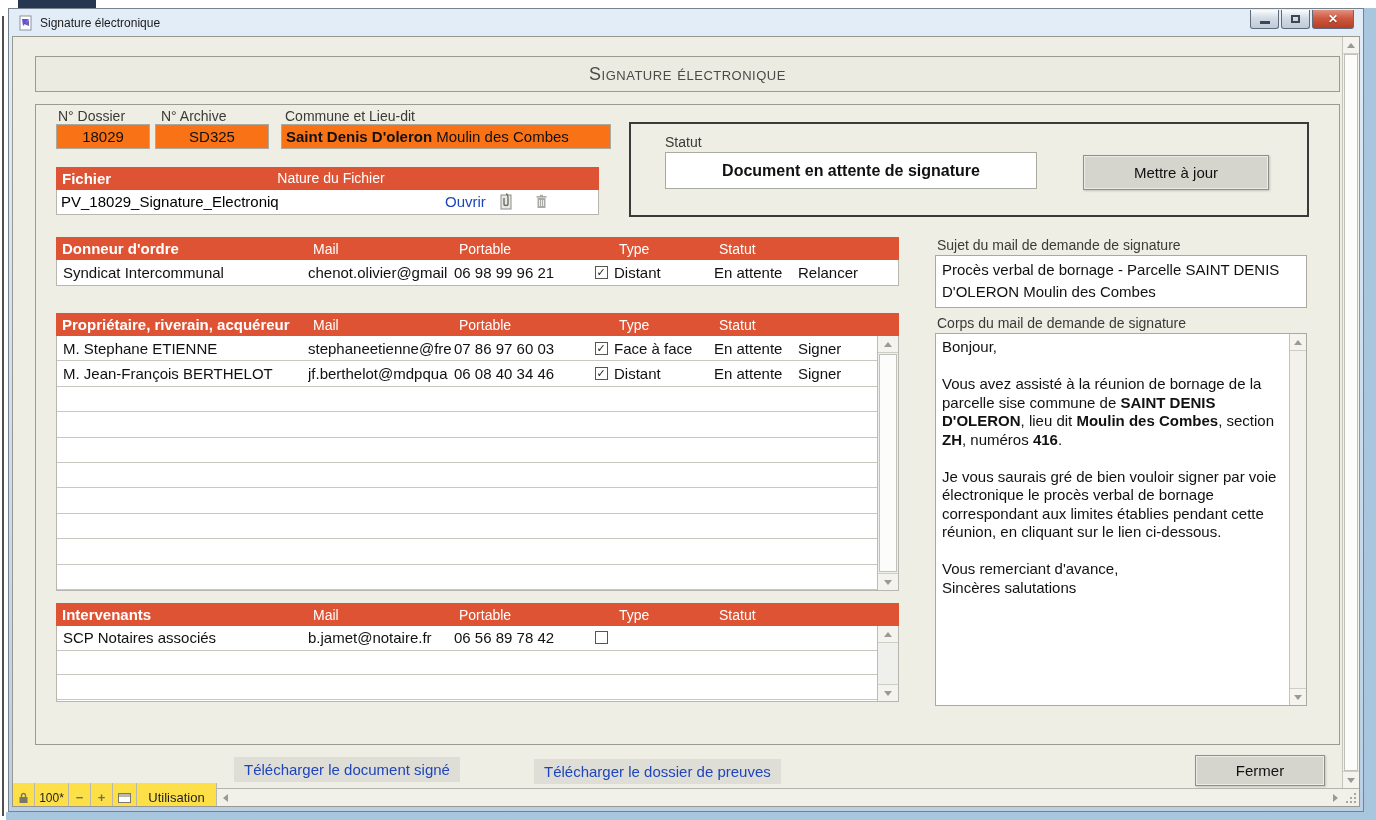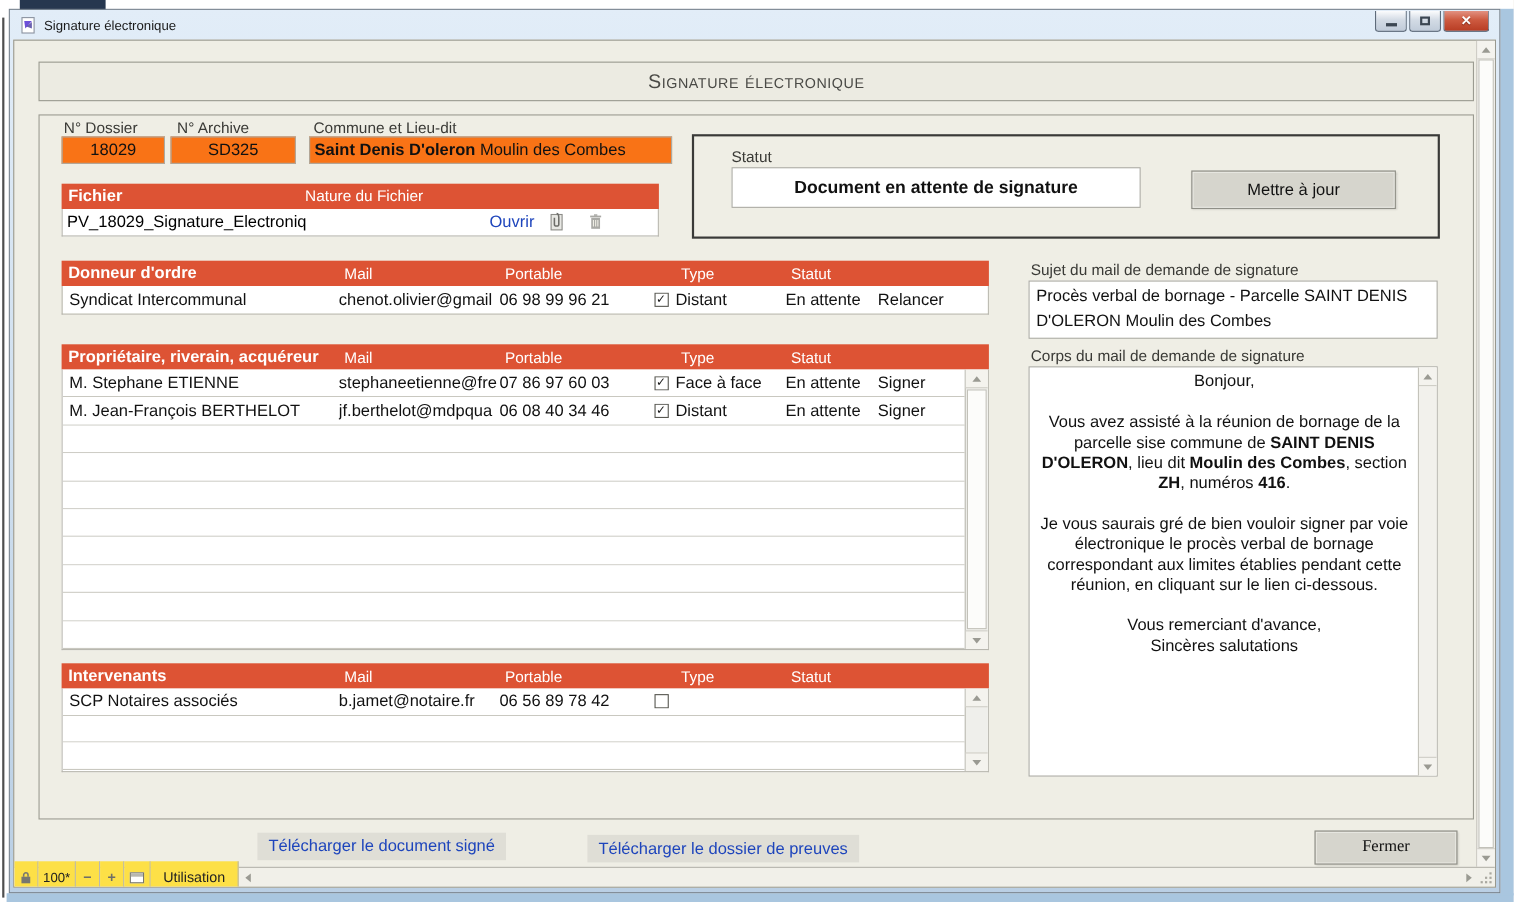--- a/index.html
+++ b/index.html
@@ -121,29 +121,29 @@
   .tri-down { width:0; height:0; border-left:4px solid transparent; border-right:4px solid transparent; border-top:5px solid #9A9A92; }
   .tri-left { width:0; height:0; border-top:4px solid transparent; border-bottom:4px solid transparent; border-right:5px solid #9A9A92; }
   .tri-right { width:0; height:0; border-top:4px solid transparent; border-bottom:4px solid transparent; border-left:5px solid #9A9A92; }
 
   
   .sujet-lbl { left:924px; top:200px; }
   .sujet-box { left:922px; top:218px; width:372px; height:53px; background:#fff; border:1px solid #ABAAA2;
                font-size:15px; line-height:22px; padding:3px 6px; color:#111; }
   .corps-lbl { left:924px; top:278px; }
   .corps-box { left:922px; top:296px; width:372px; height:373px; background:#fff; border:1px solid #ABAAA2; }
-  .corps-text { position:absolute; left:6px; top:4px; right:22px; bottom:4px; font-size:15px; line-height:18.5px; color:#111; overflow:hidden;text-align:center; }
+  .corps-text { position:absolute; left:6px; top:4px; right:22px; bottom:4px; font-size:15px; line-height:18.5px; color:#111; overflow:hidden; }
   .corps-text .p { min-height:18.5px; }
   .corps-sb { position:absolute; top:0; right:0; bottom:0; width:17px; background:#F2F1EC; border-left:1px solid #C4C3BB; }
 
   
   .dl-btn { background:#DFDED6; color:#1E45BC; font-size:15px; padding:4px 10px; white-space:nowrap; cursor:pointer; }
   .dl1 { left:221px; top:720px; }
   .dl2 { left:521px; top:722px; }
-  .fermer { left:1182px; top:718px; width:130px; height:31px; position:absolute;font-family:Liberation Serif, serif; }
+  .fermer { left:1182px; top:718px; width:130px; height:31px; position:absolute; }
 
   
   .win-vsb { position:absolute; right:0; top:0; bottom:18px; width:17px; background:#F2F1EC; border-left:1px solid #C6C5BD; }
   .win-vsb .sb-thumb { top:17px; bottom:17px; }
 
   
   .statusbar {
     position:absolute; left:0; right:0; bottom:0; height:18px; background:#F1F0E9;
     border-top:1px solid #B5B4AC; display:flex; align-items:center; font-size:12px; color:#222;
   }

